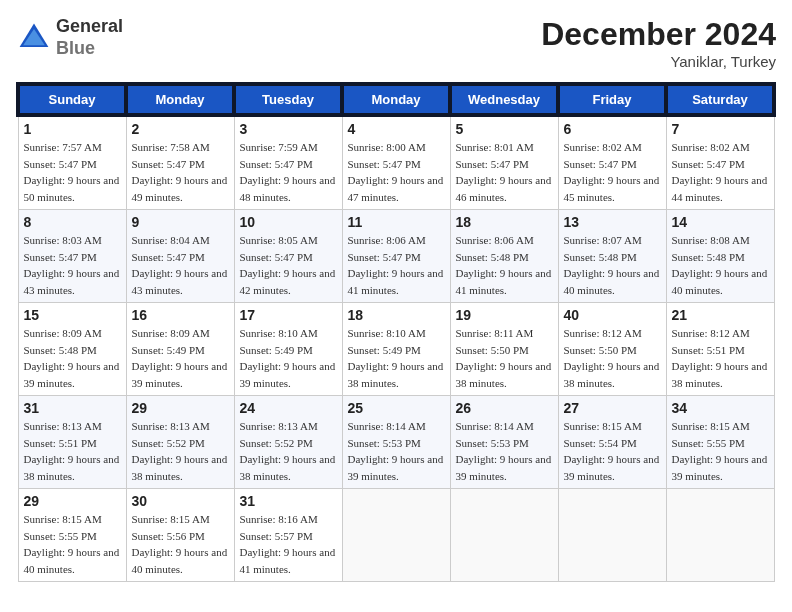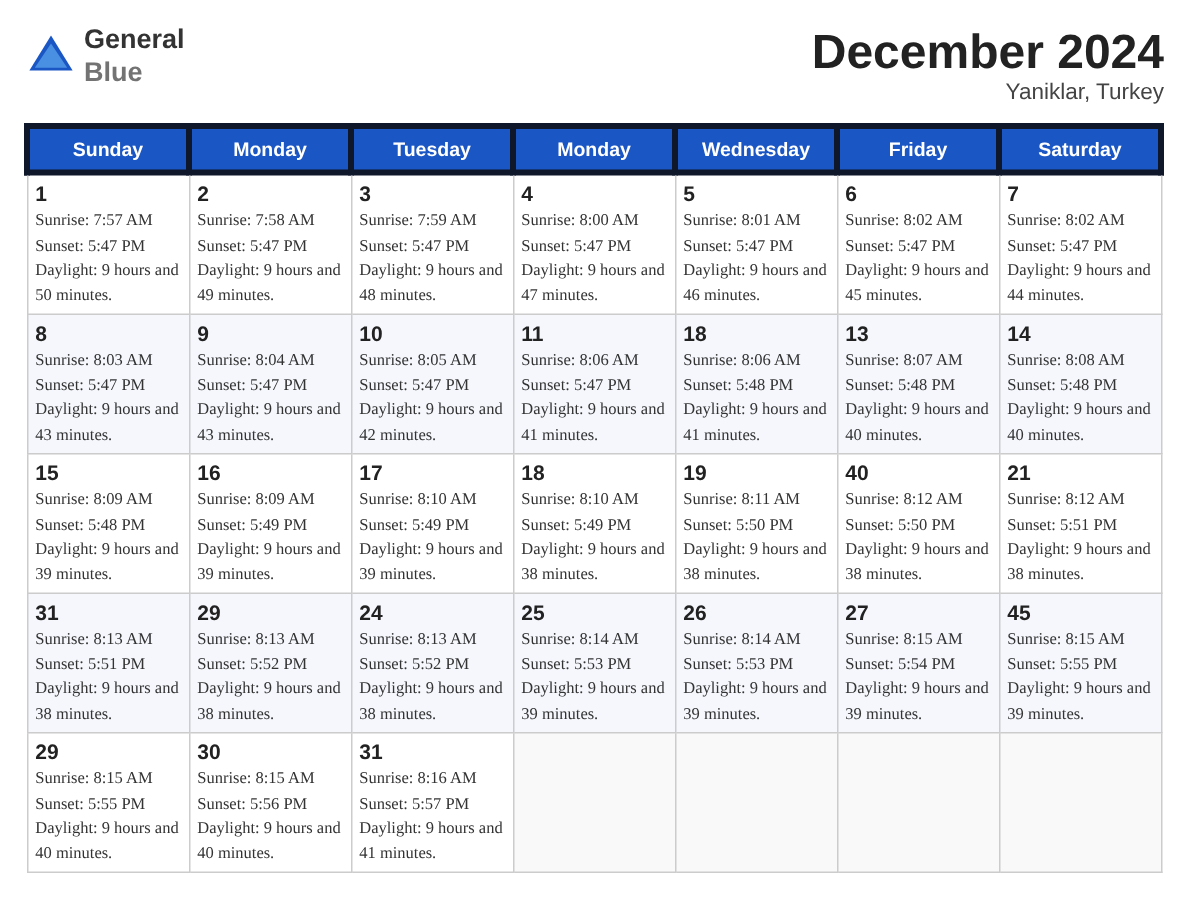--- a/index.html
+++ b/index.html
@@ -145,21 +145,21 @@
         <td><span class="day-number">40</span><span class="day-detail">Sunrise: 8:12 AM<br>Sunset: 5:50 PM<br>Daylight: 9 hours and 38 minutes.</span></td>
         <td><span class="day-number">21</span><span class="day-detail">Sunrise: 8:12 AM<br>Sunset: 5:51 PM<br>Daylight: 9 hours and 38 minutes.</span></td>
       </tr>
       <tr>
         <td><span class="day-number">31</span><span class="day-detail">Sunrise: 8:13 AM<br>Sunset: 5:51 PM<br>Daylight: 9 hours and 38 minutes.</span></td>
         <td><span class="day-number">29</span><span class="day-detail">Sunrise: 8:13 AM<br>Sunset: 5:52 PM<br>Daylight: 9 hours and 38 minutes.</span></td>
         <td><span class="day-number">24</span><span class="day-detail">Sunrise: 8:13 AM<br>Sunset: 5:52 PM<br>Daylight: 9 hours and 38 minutes.</span></td>
         <td><span class="day-number">25</span><span class="day-detail">Sunrise: 8:14 AM<br>Sunset: 5:53 PM<br>Daylight: 9 hours and 39 minutes.</span></td>
         <td><span class="day-number">26</span><span class="day-detail">Sunrise: 8:14 AM<br>Sunset: 5:53 PM<br>Daylight: 9 hours and 39 minutes.</span></td>
         <td><span class="day-number">27</span><span class="day-detail">Sunrise: 8:15 AM<br>Sunset: 5:54 PM<br>Daylight: 9 hours and 39 minutes.</span></td>
-        <td><span class="day-number">45</span><span class="day-detail">Sunrise: 8:15 AM<br>Sunset: 5:55 PM<br>Daylight: 9 hours and 39 minutes.</span></td>
+        <td><span class="day-number">34</span><span class="day-detail">Sunrise: 8:15 AM<br>Sunset: 5:55 PM<br>Daylight: 9 hours and 39 minutes.</span></td>
       </tr>
       <tr>
         <td><span class="day-number">29</span><span class="day-detail">Sunrise: 8:15 AM<br>Sunset: 5:55 PM<br>Daylight: 9 hours and 40 minutes.</span></td>
         <td><span class="day-number">30</span><span class="day-detail">Sunrise: 8:15 AM<br>Sunset: 5:56 PM<br>Daylight: 9 hours and 40 minutes.</span></td>
         <td><span class="day-number">31</span><span class="day-detail">Sunrise: 8:16 AM<br>Sunset: 5:57 PM<br>Daylight: 9 hours and 41 minutes.</span></td>
         <td class="empty-cell"></td>
         <td class="empty-cell"></td>
         <td class="empty-cell"></td>
         <td class="empty-cell"></td>
       </tr>

